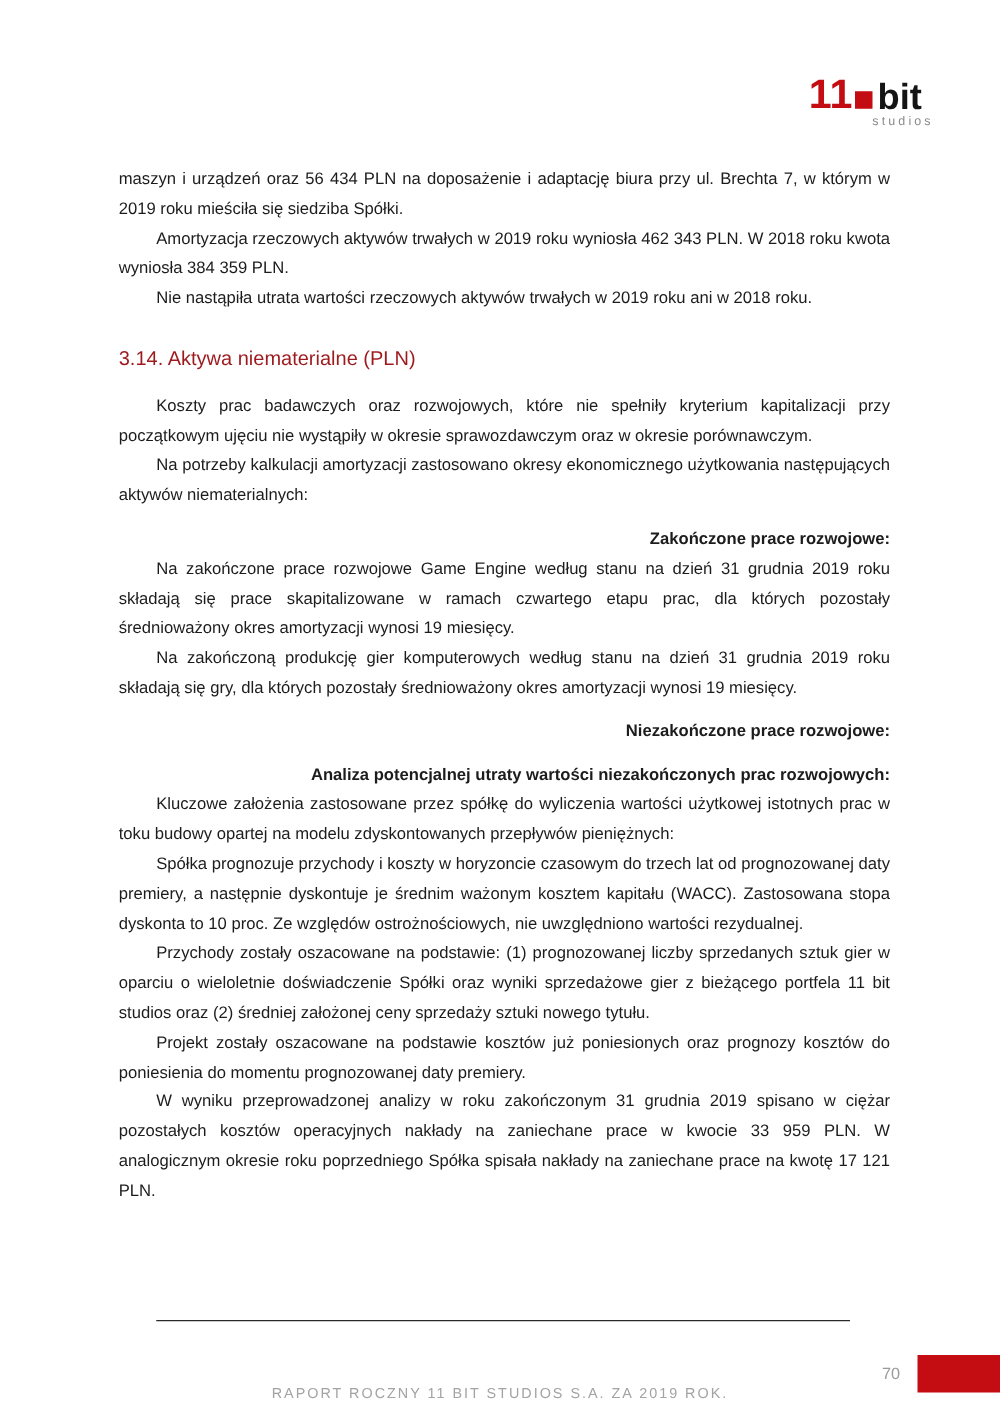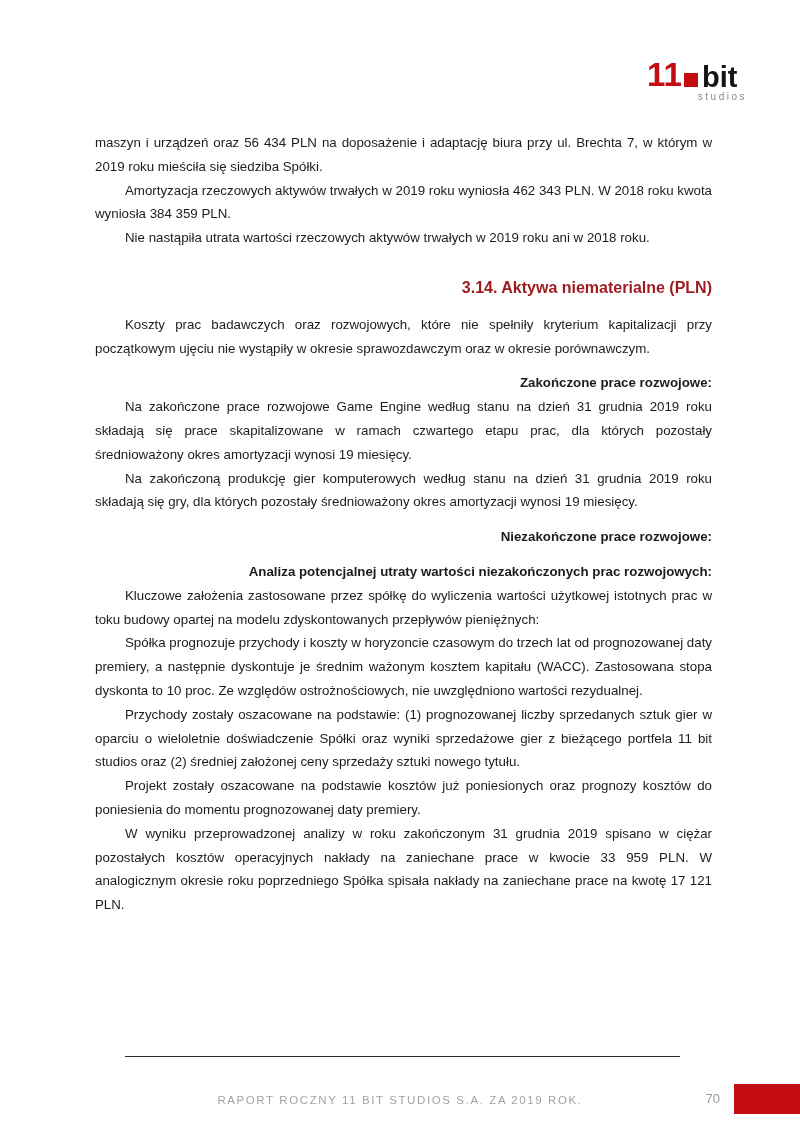--- a/index.html
+++ b/index.html
@@ -16,29 +16,29 @@
   
   .doc-body{
     position:absolute;top:131px;left:95px;width:617px;
     font-size:13.3px;line-height:23.8px;text-align:justify;
   }
   .para{margin:0;text-indent:30px;}
   .para.no-indent{text-indent:0;}
   .subhead{margin:11px 0 0 0;text-indent:30px;font-weight:bold;text-align:right;}
   .section-heading{
     margin:26px 0 13px 0;
-    font-size:16px;font-weight:bold;
-    color:#9e1a1e;text-align:right;
+    font-size:16px;font-weight:normal;
+    color:#9e1a1e;text-align:left;
   }
   
   .page-footer{position:absolute;left:0;right:0;top:1056px;height:75px;}
   .footer-rule{margin:0 120px 0 125px;border-top:1.5px solid #2a2a2a;}
   .footer-bar{position:relative;margin-top:27px;height:30px;}
   .footer-text{
-    display:block;position:absolute;left:0;right:0;top:1px;
+    display:block;position:absolute;left:0;right:0;top:16px;
     text-align:center;line-height:30px;
     font-size:11.5px;letter-spacing:1.6px;color:#a3a3a3;
   }
   .footer-page{
     position:absolute;right:80px;top:0;line-height:30px;
     font-size:13px;color:#9a9a9a;
   }
   .footer-red-block{
     position:absolute;right:0;top:0;width:66px;height:30px;
     background:#c40d13;
@@ -59,20 +59,21 @@
   </div>
 
   <main class="doc-body">
     <p class="para no-indent">maszyn i urządzeń oraz 56 434 PLN na doposażenie i adaptację biura przy ul. Brechta 7, w którym w 2019 roku mieściła się siedziba Spółki.</p>
     <p class="para">Amortyzacja rzeczowych aktywów trwałych w 2019 roku wyniosła 462 343 PLN. W 2018 roku kwota wyniosła 384 359 PLN.</p>
     <p class="para">Nie nastąpiła utrata wartości rzeczowych aktywów trwałych w 2019 roku ani w 2018 roku.</p>
 
     <h2 class="section-heading">3.14. Aktywa niematerialne (PLN)</h2>
 
     <p class="para">Koszty prac badawczych oraz rozwojowych, które nie spełniły kryterium kapitalizacji przy początkowym ujęciu nie wystąpiły w okresie sprawozdawczym oraz w okresie porównawczym.</p>
+    <p class="para">Na potrzeby kalkulacji amortyzacji zastosowano okresy ekonomicznego użytkowania następujących aktywów niematerialnych:</p>
 
     <p class="subhead">Zakończone prace rozwojowe:</p>
     <p class="para">Na zakończone prace rozwojowe Game Engine według stanu na dzień 31 grudnia 2019 roku składają się prace skapitalizowane w ramach czwartego etapu prac, dla których pozostały średnioważony okres amortyzacji wynosi 19 miesięcy.</p>
     <p class="para">Na zakończoną produkcję gier komputerowych według stanu na dzień 31 grudnia 2019 roku składają się gry, dla których pozostały średnioważony okres amortyzacji wynosi 19 miesięcy.</p>
 
     <p class="subhead">Niezakończone prace rozwojowe:</p>
 
     <p class="subhead">Analiza potencjalnej utraty wartości niezakończonych prac rozwojowych:</p>
     <p class="para">Kluczowe założenia zastosowane przez spółkę do wyliczenia wartości użytkowej istotnych prac w toku budowy opartej na modelu zdyskontowanych przepływów pieniężnych:</p>
     <p class="para">Spółka prognozuje przychody i koszty w horyzoncie czasowym do trzech lat od prognozowanej daty premiery, a następnie dyskontuje je średnim ważonym kosztem kapitału (WACC). Zastosowana stopa dyskonta to 10 proc. Ze względów ostrożnościowych, nie uwzględniono wartości rezydualnej.</p>

